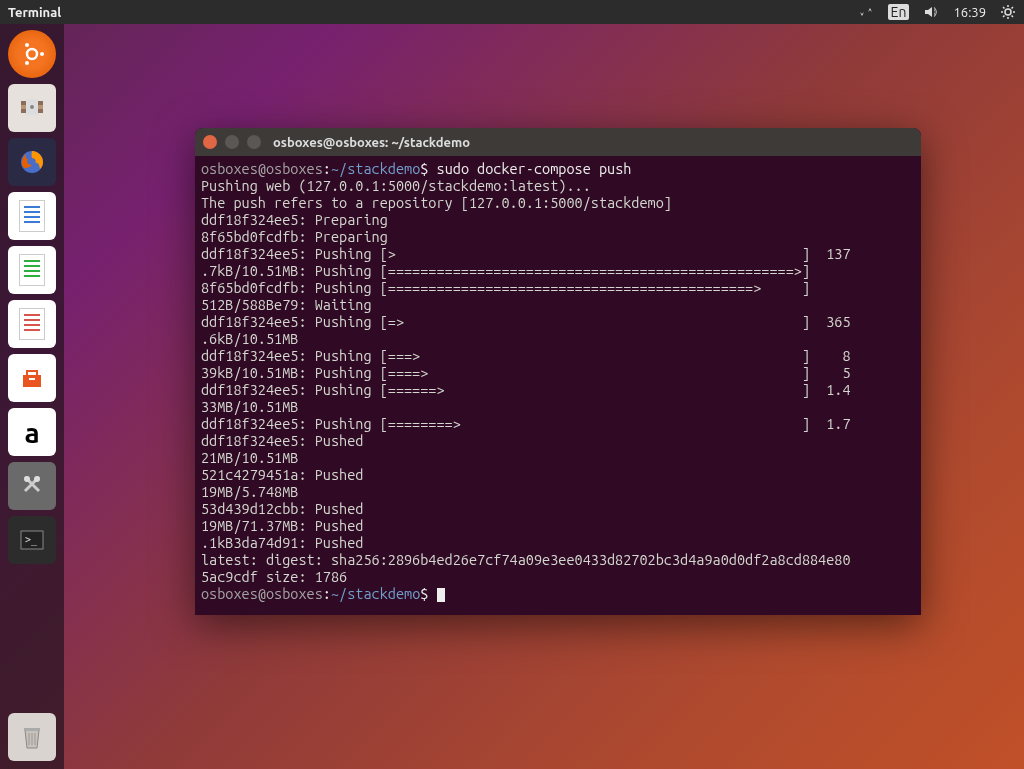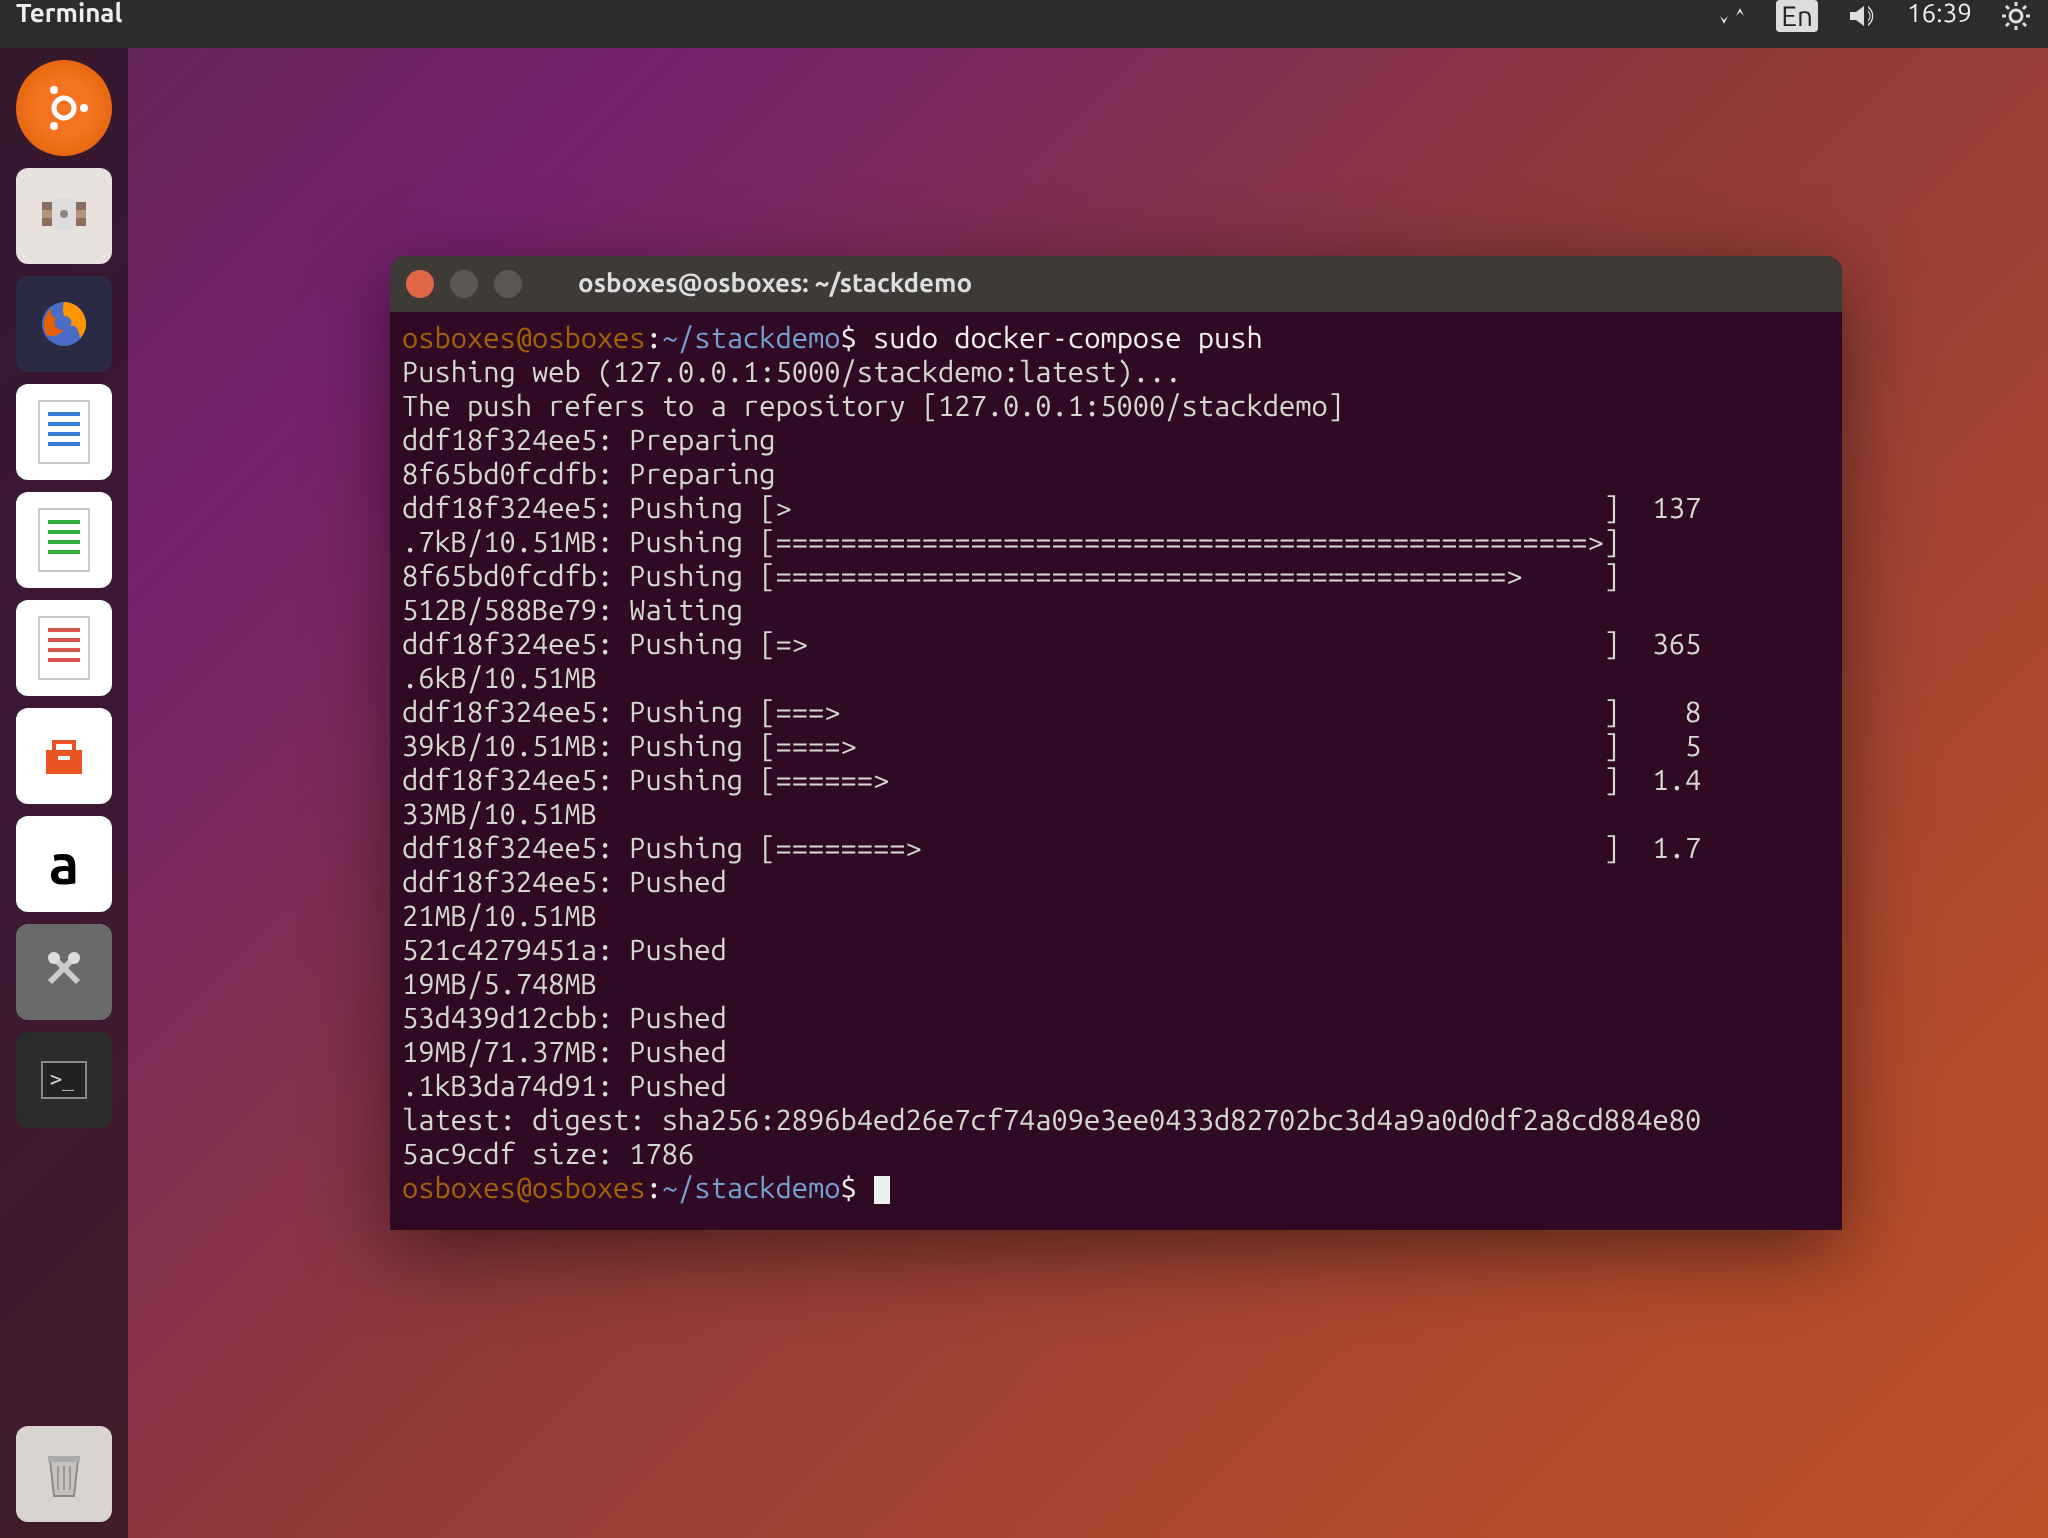--- a/index.html
+++ b/index.html
@@ -7,21 +7,21 @@
   width: 1024px; height: 769px;
   font-family: "Ubuntu", "Segoe UI", sans-serif;
   background: linear-gradient(135deg, #5e2750 0%, #77216f 20%, #8f3a3a 50%, #b04a2e 80%, #c05028 100%);
   overflow: hidden;
   position: relative;
 }
 .topbar {
   height: 24px;
   background: #2c2c2c;
   display: flex;
-  align-items: flex-start;
+  align-items: center;
   color: #eee;
   font-size: 13px;
   padding: 0 8px;
 }
 .topbar .title { font-weight: bold; }
 .topbar .spacer { flex: 1; }
 .topbar .ind { margin-left: 14px; display:flex; align-items:center; gap:4px; }
 .launcher {
   position: absolute; left: 0; top: 24px; bottom: 0;
   width: 64px;
@@ -53,28 +53,28 @@
   display:flex; flex-direction:column;
   overflow:hidden;
 }
 .term-title {
   height:28px; background:#3d3a38;
   display:flex; align-items:center; padding:0 8px;
   color:#ddd; font-size:13px; gap:8px;
 }
 .wbtn { width:14px; height:14px; border-radius:50%; display:inline-block;}
 .wclose{background:#e06644;} .wmin{background:#5a5754;} .wmax{background:#5a5754;}
-.term-title .tt { margin-left:20px; font-weight:bold; }
+.term-title .tt { margin-left:4px; font-weight:bold; }
 .term-body {
   flex:1; padding:4px 6px;
   font-family: "Ubuntu Mono", "Consolas", monospace;
   font-size: 14.5px; line-height: 17px;
   color:#d3d7cf; white-space:pre; overflow:hidden;
 }
-.g{color:#a16207;} .b{color:#729fcf;margin-top:36px;} .w{color:#eeeeec;}
+.g{color:#a3a3a3;} .b{color:#729fcf;margin-top:36px;} .w{color:#eeeeec;}
 .cursor{display:inline-block;width:8px;height:14px;background:#eeeeec;vertical-align:text-bottom;}
 .doc-sq{width:26px;height:32px;background:#fff;border:1px solid #ccc;display:flex;flex-direction:column;gap:3px;padding:5px 4px;}
 .doc-sq span{height:2px;background:#3a7bd5;}
 .sheet .doc-sq span{background:#2fae3f;}
 .pres .doc-sq span{background:#d9534f;}
 .files svg, .firefox svg, .soft svg, .settings svg, .term svg { width:30px; height:30px; }
 </style>
 </head>
 <body>
 

